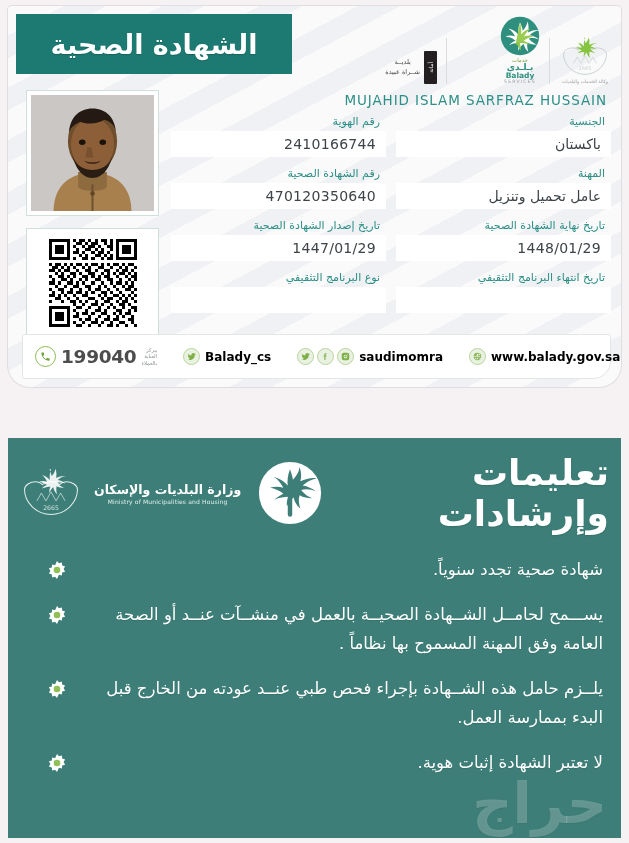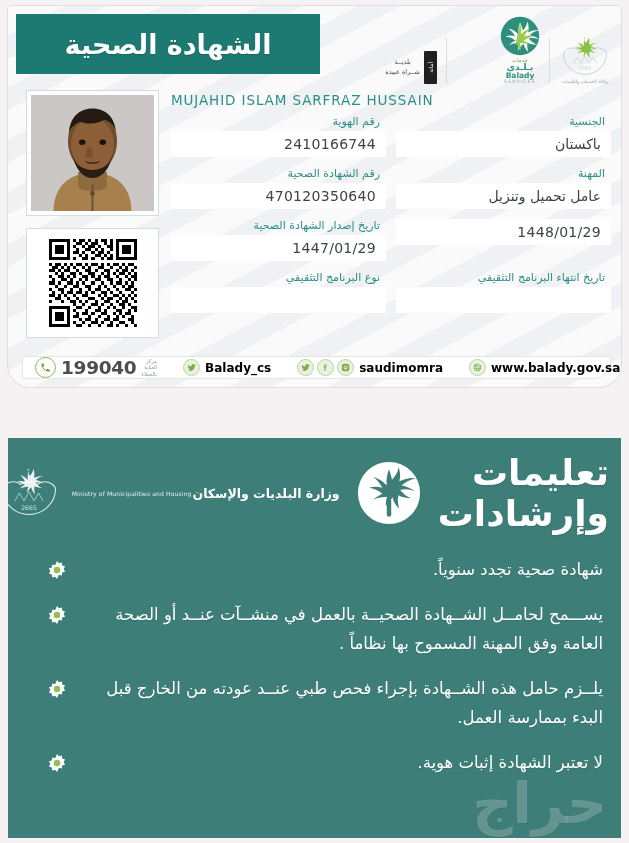--- a/index.html
+++ b/index.html
@@ -24,21 +24,21 @@
   
   #certificate-card{
     position:absolute;left:8px;top:6px;width:613px;height:381px;
     background:#fbfafb;
     border-radius:4px 4px 22px 22px;
     box-shadow:0 0 0 1px rgba(205,205,210,.55);
     overflow:hidden;
   }
 
   #title-banner{
-    position:absolute;left:8px;top:8px;width:304px;height:60px;
+    position:absolute;left:8px;top:8px;width:276px;height:60px;
     background:#1c7a72;
     display:flex;align-items:center;justify-content:center;
   }
   #title-banner .t{
     color:#fff;font-size:27px;font-weight:700;letter-spacing:.5px;
     text-shadow:0 1px 1px rgba(0,0,0,.18);
   }
 
   
   #header-logos{
@@ -82,40 +82,40 @@
     background:#fff;border:1px solid #cfe0d8;padding:5px;box-sizing:border-box;
     display:flex;align-items:center;justify-content:center;
   }
   #qr-code{width:88px;height:88px;}
 
   
   #data-area{
     position:absolute;left:163px;top:86px;width:440px;height:250px;
   }
   #holder-name{
-    text-align:left;color:#2b8f86;font-size:13.5px;letter-spacing:.9px;
+    text-align:right;color:#2b8f86;font-size:13.5px;letter-spacing:.9px;
     direction:ltr;padding-right:4px;margin-bottom:7px;font-weight:500;
   }
   .field-row{display:flex;gap:10px;margin-bottom:1px;}
   .field-col{flex:1;min-width:0;}
   .field-label{
     color:#2b8f86;font-size:11px;text-align:right;padding:0 6px 3px 0;
     white-space:nowrap;overflow:hidden;
   }
   .field-value{
     background:#fff;height:26px;line-height:26px;
     color:#3d4347;font-size:14px;text-align:right;padding:0 10px;
     box-sizing:border-box;overflow:hidden;white-space:nowrap;
   }
   .field-value.num{direction:ltr;text-align:right;letter-spacing:.3px;}
   .row-gap{height:9px;}
 
   
   #contact-strip{
-    position:absolute;left:14px;right:10px;bottom:8px;height:23px;
+    position:absolute;left:14px;right:10px;bottom:8px;height:45px;
     background:#fff;border:1px solid #e2e6e4;border-radius:3px 3px 18px 3px;
     display:flex;align-items:center;direction:ltr;padding:0 12px;
     box-sizing:border-box;gap:0;
   }
   .c-item{display:flex;align-items:center;gap:5px;height:100%;}
   .c-sep{width:1px;height:18px;background:#dfe4e2;margin:0 13px;}
   #phone-number{font-size:18.5px;font-weight:700;color:#4d4d4d;letter-spacing:-.3px;}
   #phone-caption{font-size:5.2px;color:#8d9392;direction:rtl;line-height:1.2;max-width:60px;}
   .c-text{font-size:12px;font-weight:700;color:#000000;}
   .ic{
@@ -137,21 +137,21 @@
   }
   #instructions-header{
     position:absolute;right:12px;top:10px;left:12px;height:90px;
     display:flex;align-items:center;justify-content:flex-start;gap:12px;
   }
   #instructions-title{
     color:#fff;font-size:36px;font-weight:700;letter-spacing:.5px;
     text-shadow:0 1px 2px rgba(0,0,0,.12);
   }
   #palm-emblem{width:74px;height:74px;flex:0 0 auto;}
-  #ministry-text{display:flex;flex-direction:row;align-items:center;gap:1px;}
+  #ministry-text{display:flex;flex-direction:column;align-items:center;gap:1px;}
   #ministry-text .ar{color:#fff;font-size:12.5px;font-weight:700;white-space:nowrap;}
   #ministry-text .en{color:#e2eeec;font-size:6px;letter-spacing:.15px;white-space:nowrap;}
   #ministry-seal{width:62px;height:56px;flex:0 0 auto;}
 
   #instructions-list{
     position:absolute;right:18px;left:40px;top:118px;
   }
   .inst-item{
     display:flex;align-items:flex-start;gap:27px;margin-bottom:17px;
     justify-content:flex-end;
@@ -502,20 +502,21 @@
       </div>
       <div class="field-col">
         <div class="field-label">رقم الشهادة الصحية</div>
         <div class="field-value num">470120350640</div>
       </div>
     </div>
     <div class="row-gap"></div>
 
     <div class="field-row">
       <div class="field-col">
+        <div class="field-label">تاريخ نهاية الشهادة الصحية</div>
         <div class="field-value num">1448/01/29</div>
       </div>
       <div class="field-col">
         <div class="field-label">تاريخ إصدار الشهادة الصحية</div>
         <div class="field-value num">1447/01/29</div>
       </div>
     </div>
     <div class="row-gap"></div>
 
     <div class="field-row">

